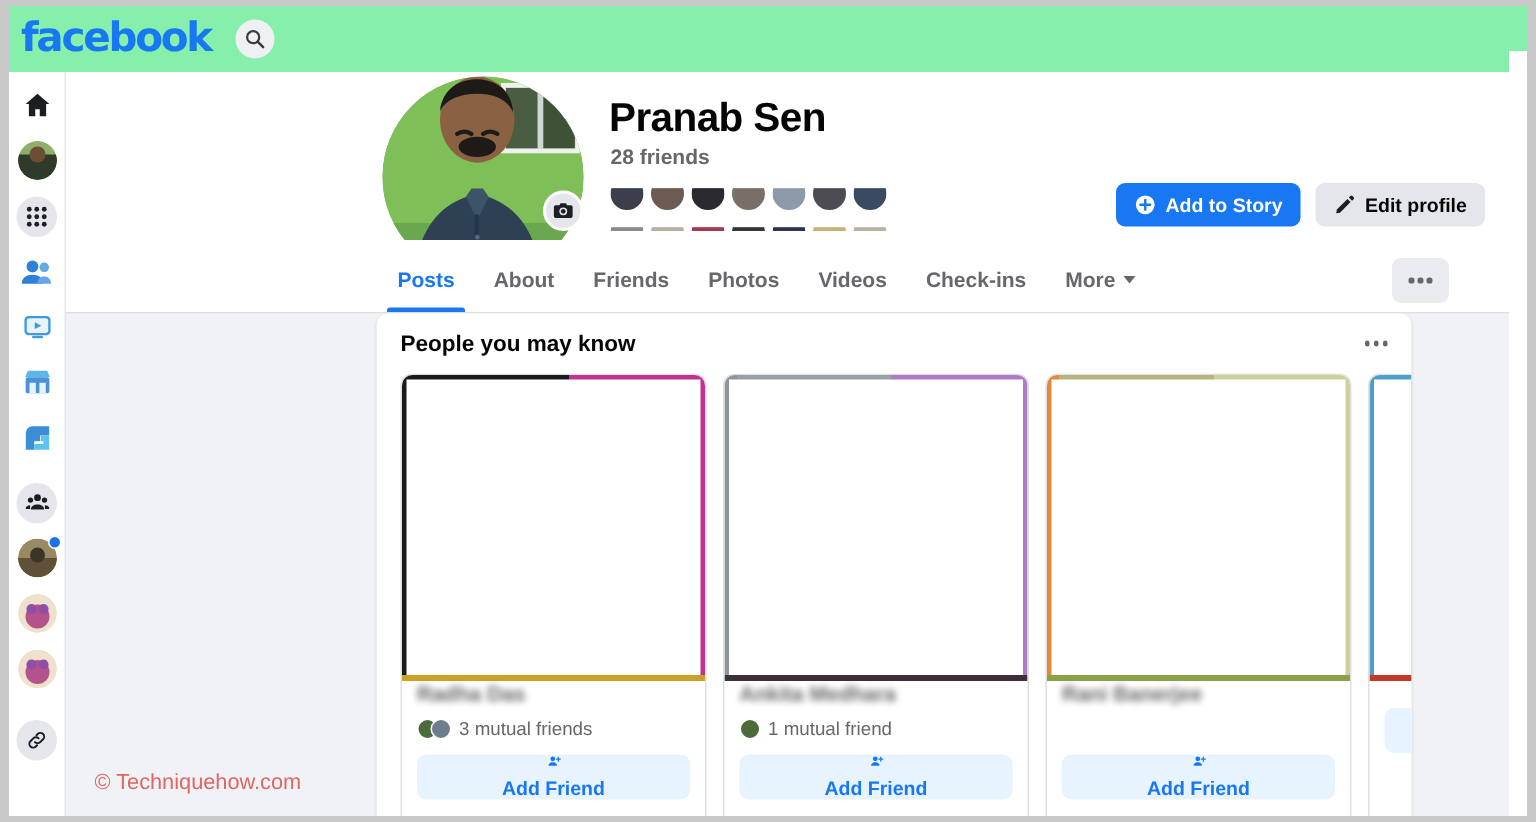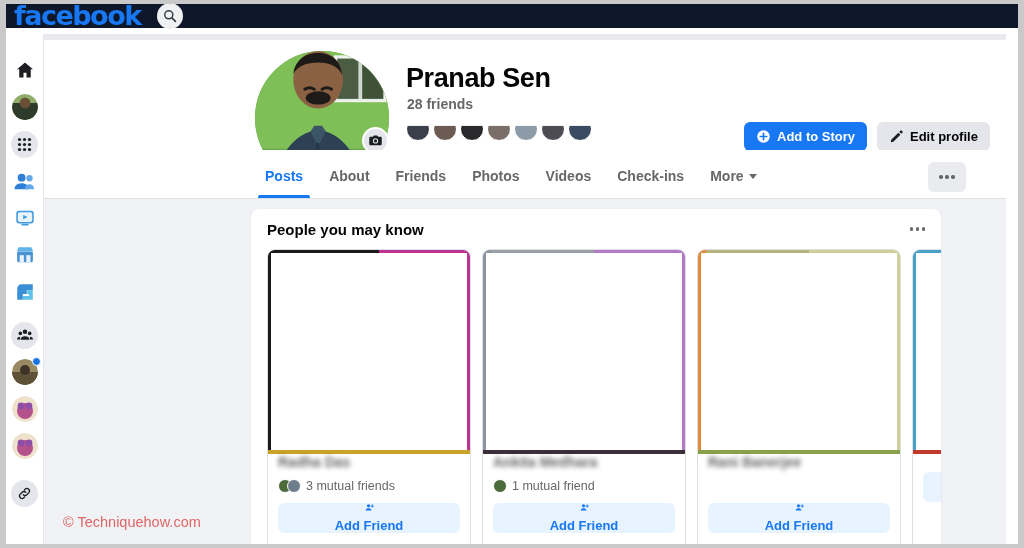--- a/index.html
+++ b/index.html
@@ -22,22 +22,22 @@
     border: 6px solid #c9c9c9;
     border-top-width: 4px;
     border-bottom-width: 4px;
   }
 
   
   .topbar {
     position: absolute;
     top: 0; left: 0;
     width: 1012px;
-    height: 24px;
-    background: #0f172a;
+    height: 44px;
+    background: #86efac;
     display: flex;
     align-items: center;
     padding-left: 8px;
     z-index: 30;
   }
   .fb-logo {
     font-family: "DejaVu Sans", sans-serif;
     font-size: 27px;
     font-weight: bold;
     color: #1877f2;
@@ -229,21 +229,21 @@
   .hdr-divider {
     position: absolute;
     top: 145px; left: 9px;
     width: 940px; height: 1px;
     background: #dcdfe4;
   }
 
   
   .tabs {
     position: absolute;
-    top: 146px; left: 38px;
+    top: 156px; left: 38px;
     width: 974px;
     height: 49px;
     background: #ffffff;
     display: flex;
     align-items: flex-end;
     z-index: 6;
     border-bottom: 1px solid #dcdfe4;
   }
   .tab {
     position: relative;

